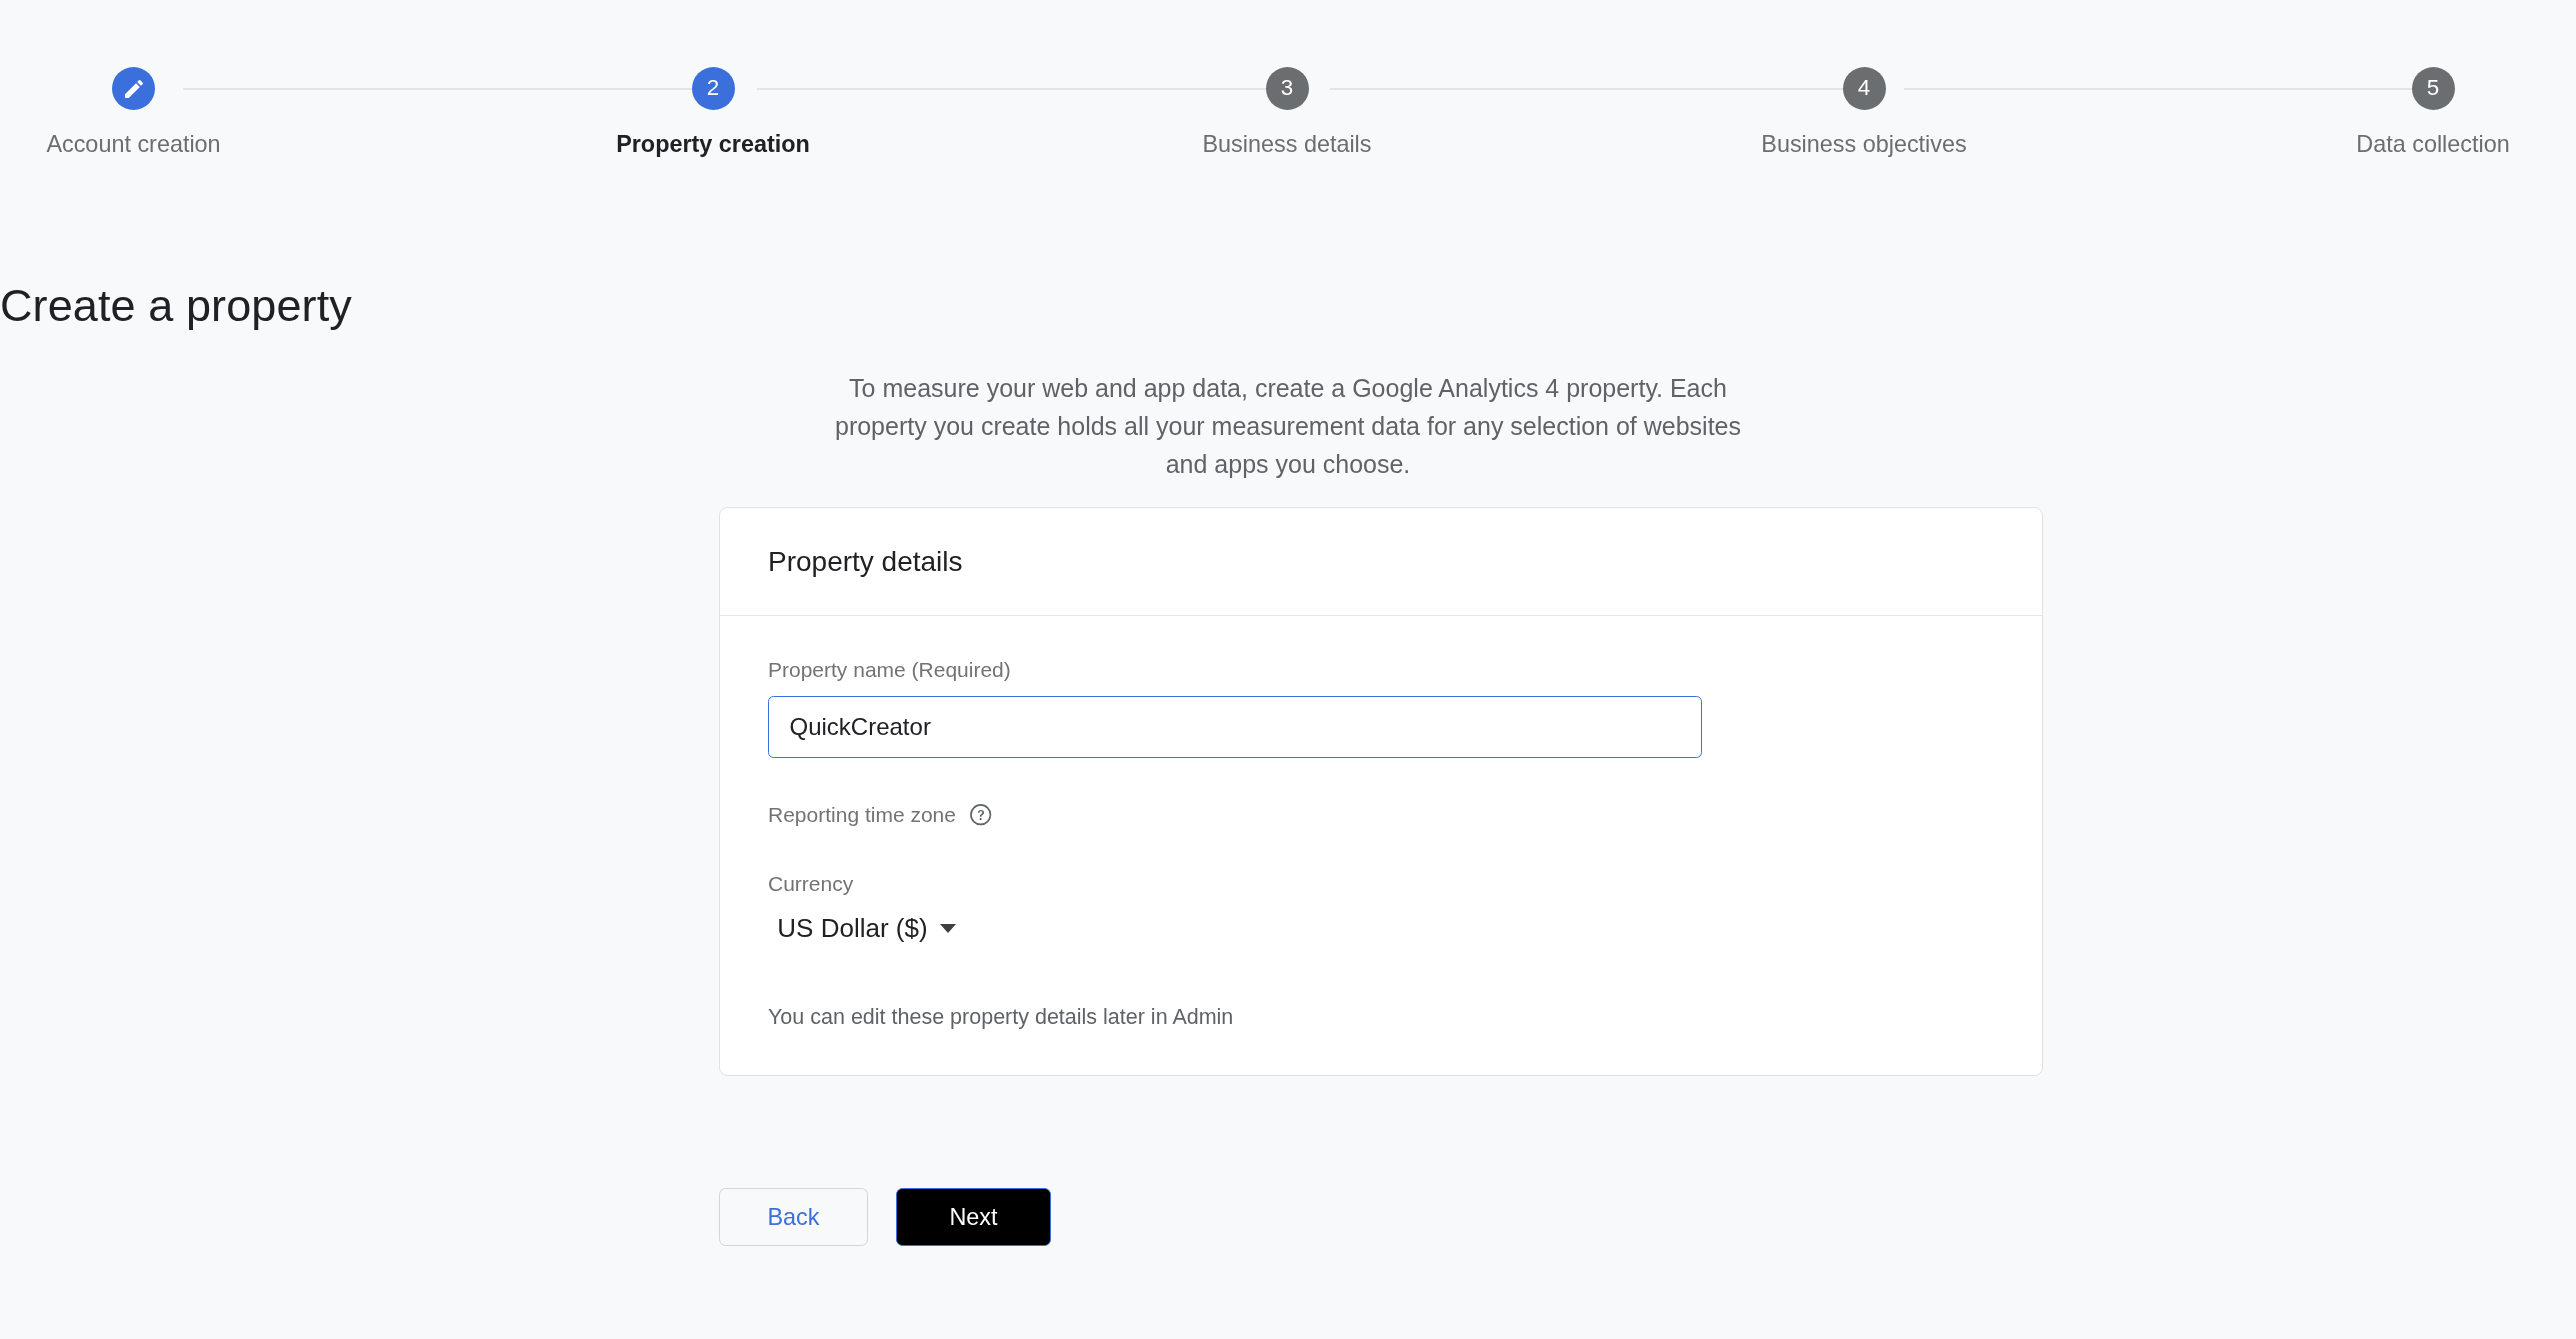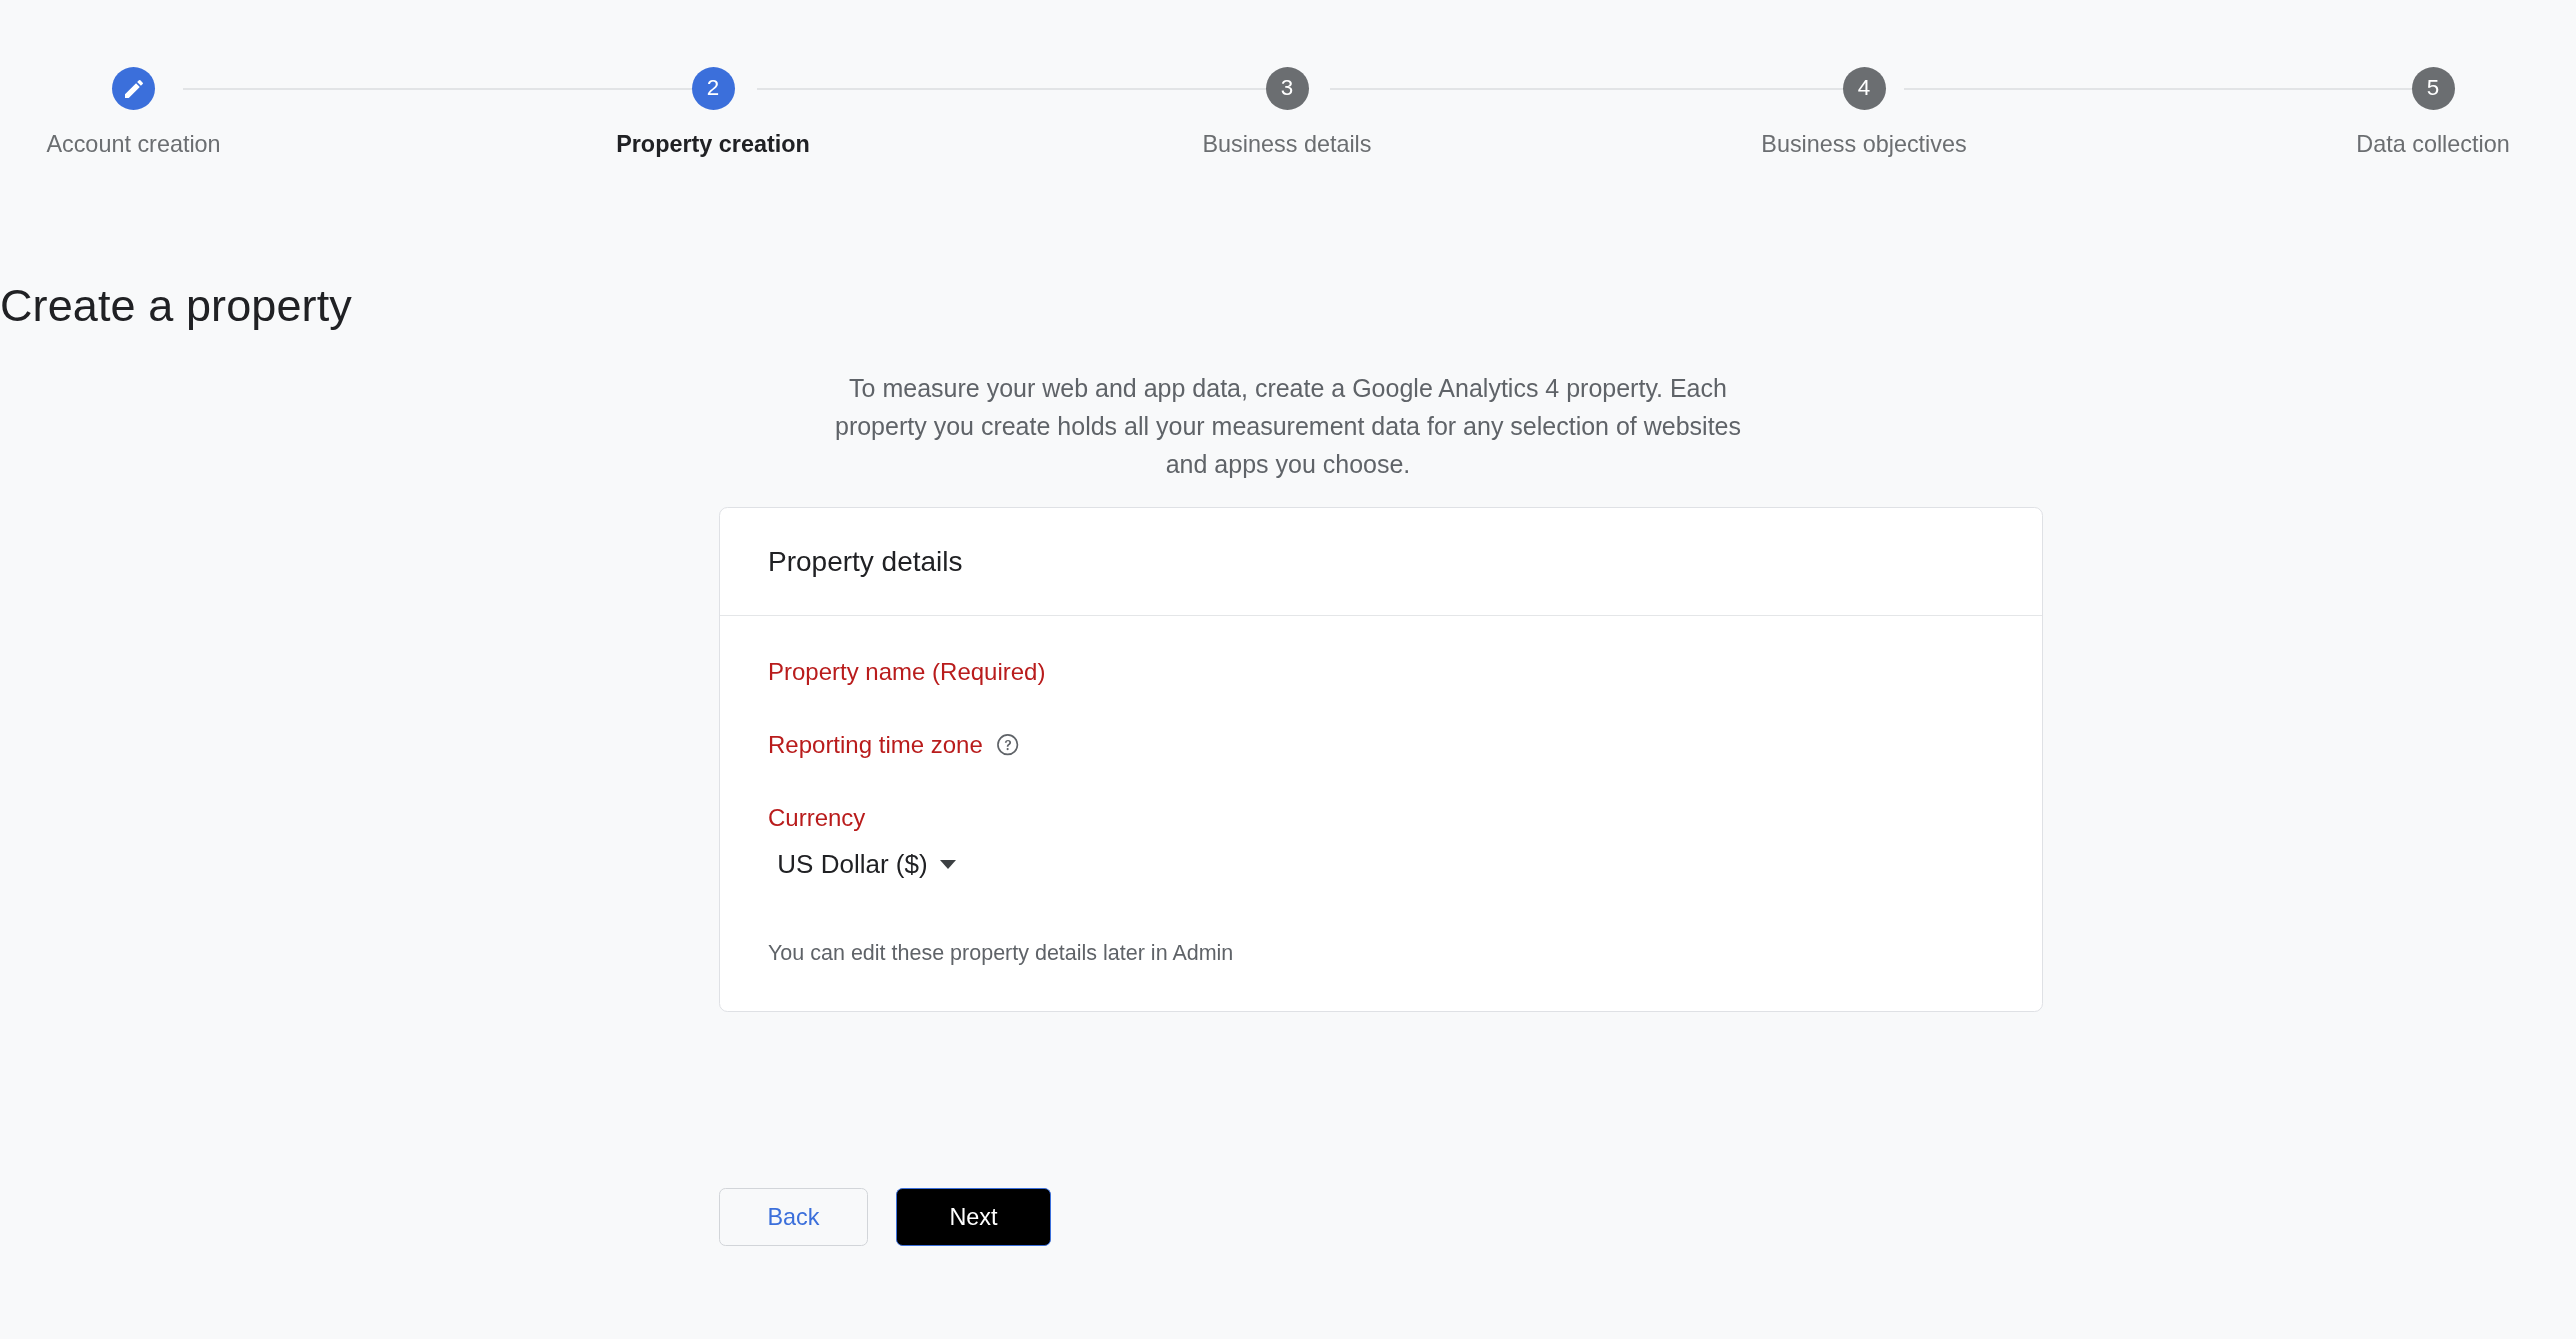--- a/index.html
+++ b/index.html
@@ -108,22 +108,22 @@
     border-bottom: 0.9px solid #e4e6e8;
     box-sizing: border-box;
     font-size: 28px;
     color: #202124;
   }
   .card-body {
     padding: 42px 48px 45px 48px;
   }
 
   .field-label {
-    font-size: 24px;
-    color: #b91c1c;
+    font-size: 21px;
+    color: #737373;
     margin-bottom: 14px;
   }
   .text-input {
     width: 934px;
     height: 62px;
     box-sizing: border-box;
     border: 1.9px solid #3b6fdb;
     border-radius: 5.6px;
     font-size: 24px;
     color: #202124;
@@ -260,20 +260,21 @@
 <div class="headline">Create a property</div>
 <div class="subhead">To measure your web and app data, create a Google Analytics 4 property. Each property you create holds all your measurement data for any selection of websites and apps you choose.</div>
 
 <div class="card">
 
   <div class="card-header">Property details</div>
 
   <div class="card-body">
 
     <div class="field-label">Property name (Required)</div>
+    <input class="text-input" type="text" value="QuickCreator" style="">
 
     <div class="label-row">
       <span class="field-label" style="margin-bottom:0;">Reporting time zone</span>
       <span class="help-icon">
         <svg width="23.4" height="23.4" viewBox="0 0 24 24">
           <circle cx="12" cy="12" r="10" fill="none" stroke="#5f6368" stroke-width="1.7"></circle>
           <path fill="#5f6368" d="M11.07 14.2h1.72v-.3c0-.52.2-.92.77-1.35l.72-.55c.79-.6 1.2-1.3 1.2-2.22 0-1.6-1.2-2.7-3.13-2.7-1.94 0-3.22 1.12-3.29 2.86h1.83c.05-.86.6-1.37 1.41-1.37.8 0 1.31.48 1.31 1.2 0 .52-.24.9-.77 1.3l-.68.52c-.77.59-1.1 1.2-1.1 2.13v.48zm.86 3.42c.64 0 1.12-.47 1.12-1.1 0-.62-.48-1.09-1.12-1.09-.63 0-1.11.47-1.11 1.1 0 .62.48 1.09 1.11 1.09z"></path>
         </svg>
       </span>
     </div>

